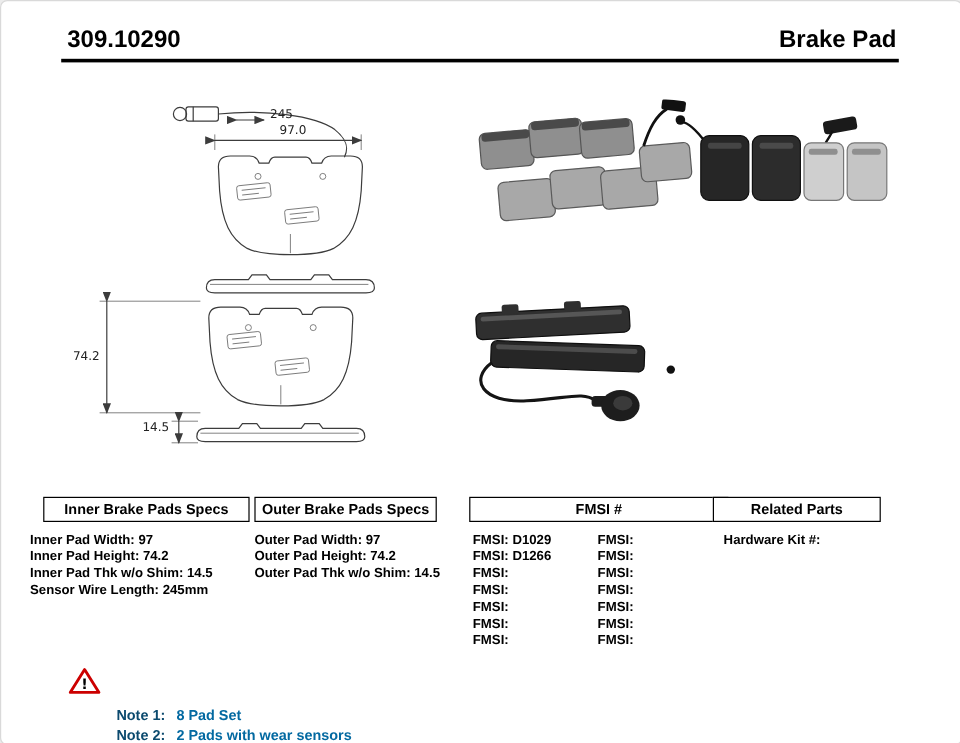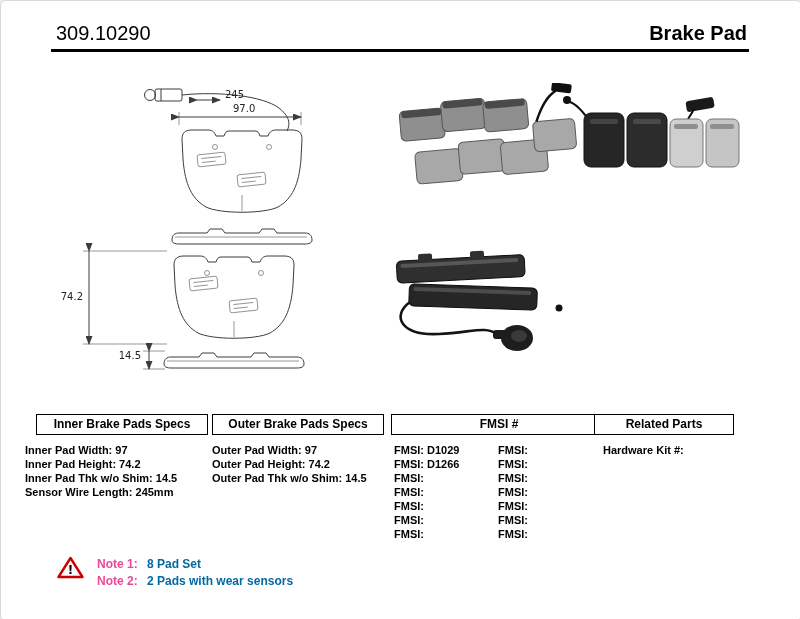--- a/index.html
+++ b/index.html
@@ -1,55 +1,55 @@
 <!DOCTYPE html>
 <html><head>
 <meta charset="utf-8">
 <style>
   html,body { margin:0; padding:0; background:#ececec; }
   body { font-family:"Liberation Sans","DejaVu Sans",sans-serif; }
   .page { position:relative; width:800px; height:619px; background:#ffffff;
           border:1px solid #d9d9d9; border-radius:6px; overflow:hidden; margin:0 auto; }
 
   
-  .header-part  { position:absolute; left:55px;  top:21px; font-size:20px; font-weight:normal; color:#000; }
+  .header-part  { position:absolute; left:55px;  top:21px; font-size:20px; font-weight:bold; color:#000; }
   .header-title { position:absolute; right:54px; top:21px; font-size:20px; font-weight:bold; color:#000; }
   .header-rule  { position:absolute; left:50px; right:52px; top:48px; height:3px; background:#000; }
 
   
   .art { position:absolute; }
   #draw-left { left:38px;  top:78px;  }
   #photo-top { left:385px; top:82px;  }
   #photo-mid { left:378px; top:243px; }
 
   svg .ln   { stroke:#3c3c3c; fill:none; stroke-width:1; }
   svg .thin { stroke:#6a6a6a; fill:none; stroke-width:0.7; }
   svg text.dim { font-family:"DejaVu Sans",sans-serif; font-size:10px; fill:#222; }
 
   
   .col-hdr { position:absolute; top:413px; height:21px; border:1px solid #000; box-sizing:border-box;
              background:#fff; font-size:12px; font-weight:bold; text-align:center; line-height:19px; color:#000; }
   #hdr-inner   { left:35px;  width:172px; }
-  #hdr-outer   { left:211px; width:172px; }
+  #hdr-outer   { left:211px; width:152px; }
   #hdr-fmsi    { left:390px; width:216px; }
   #hdr-related { left:593px; width:140px; }
 
   .spec-col { position:absolute; top:442px; font-size:11px; font-weight:bold; line-height:14px; color:#000; }
   .col-inner   { left:24px;  width:168px; text-align:left; }
   .col-outer   { left:211px; width:146px; }
   .col-fmsi-1  { left:393px; }
   .col-fmsi-2  { left:497px; }
   .col-related { left:602px; }
   .spec-row { white-space:nowrap; }
 
   
   .warn-icon { position:absolute; left:56px; top:555px; }
   .note-line { position:absolute; left:96px; font-size:12px; font-weight:bold; white-space:nowrap; }
   .note-1 { top:556px; } .note-2 { top:573px; }
-  .note-label { color:#ec4899; display:inline-block; min-width:44px; }
+  .note-label { color:#0c4a6e; display:inline-block; min-width:44px;margin-top:32px; }
   .note-text  { color:#0369a1; margin-left:6px; }
 </style>
 </head>
 <body>
 
 <div class="page">
 
   <div class="header-part">309.10290</div>
   <div class="header-title">Brake Pad</div>
   <div class="header-rule"></div>

